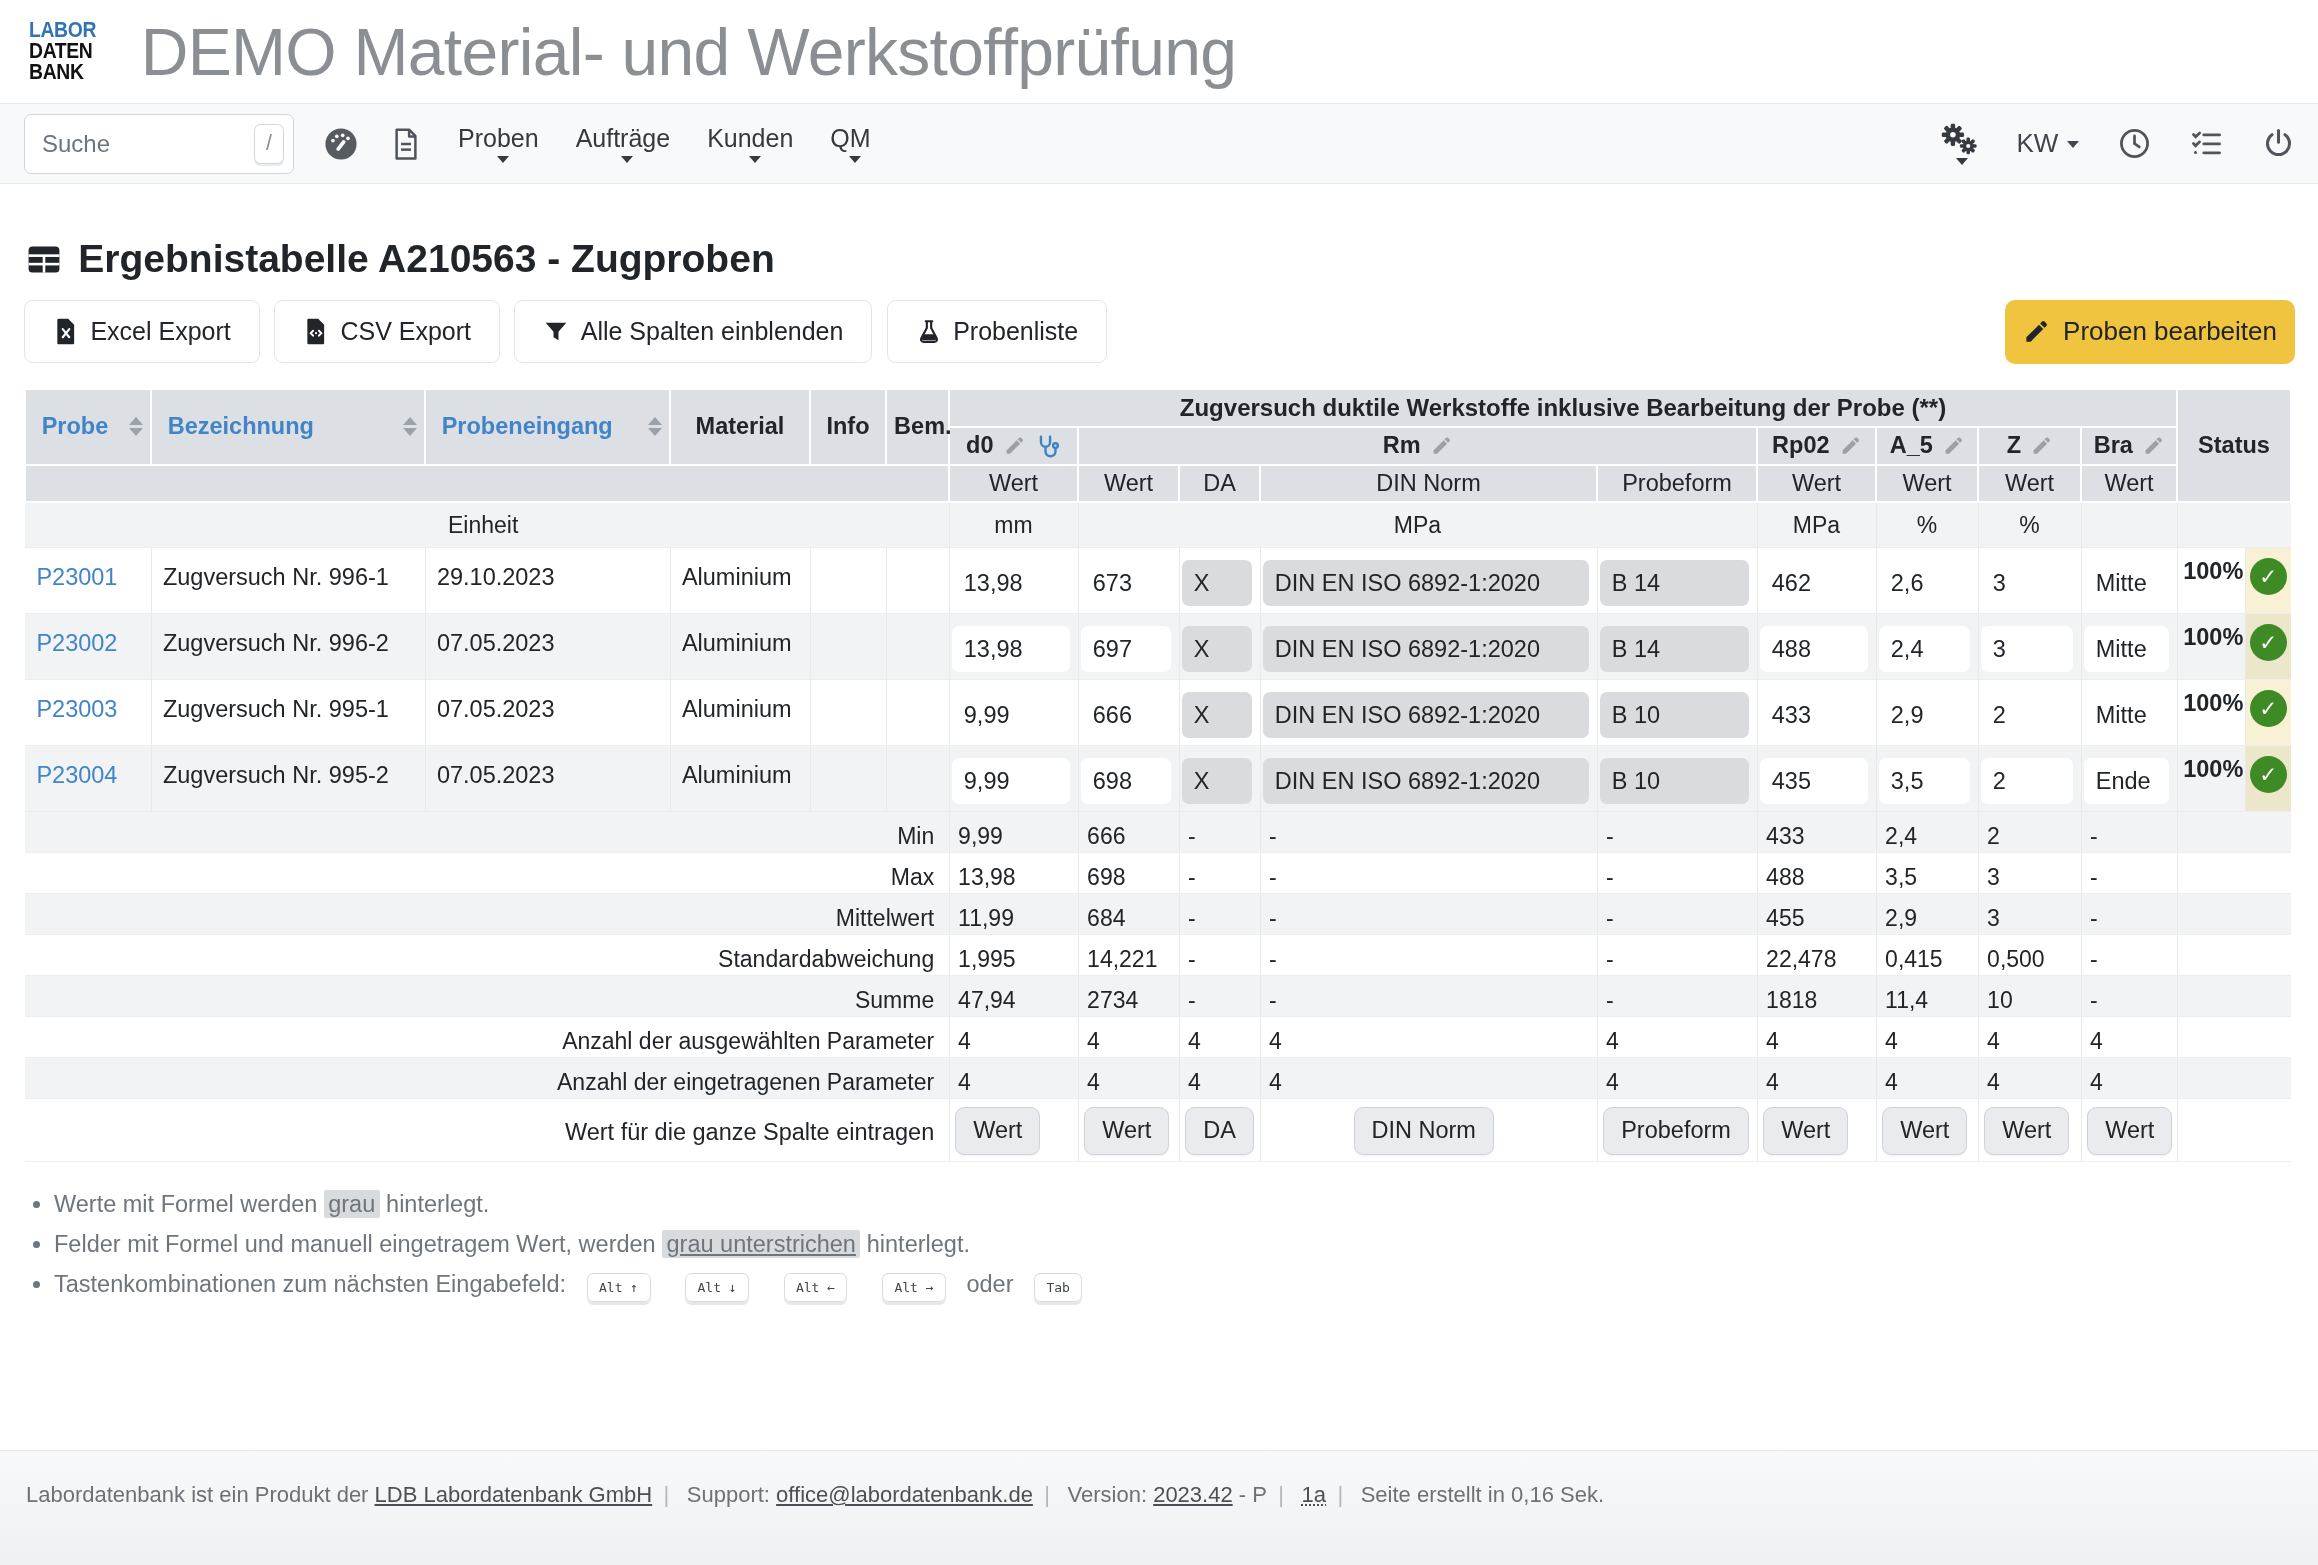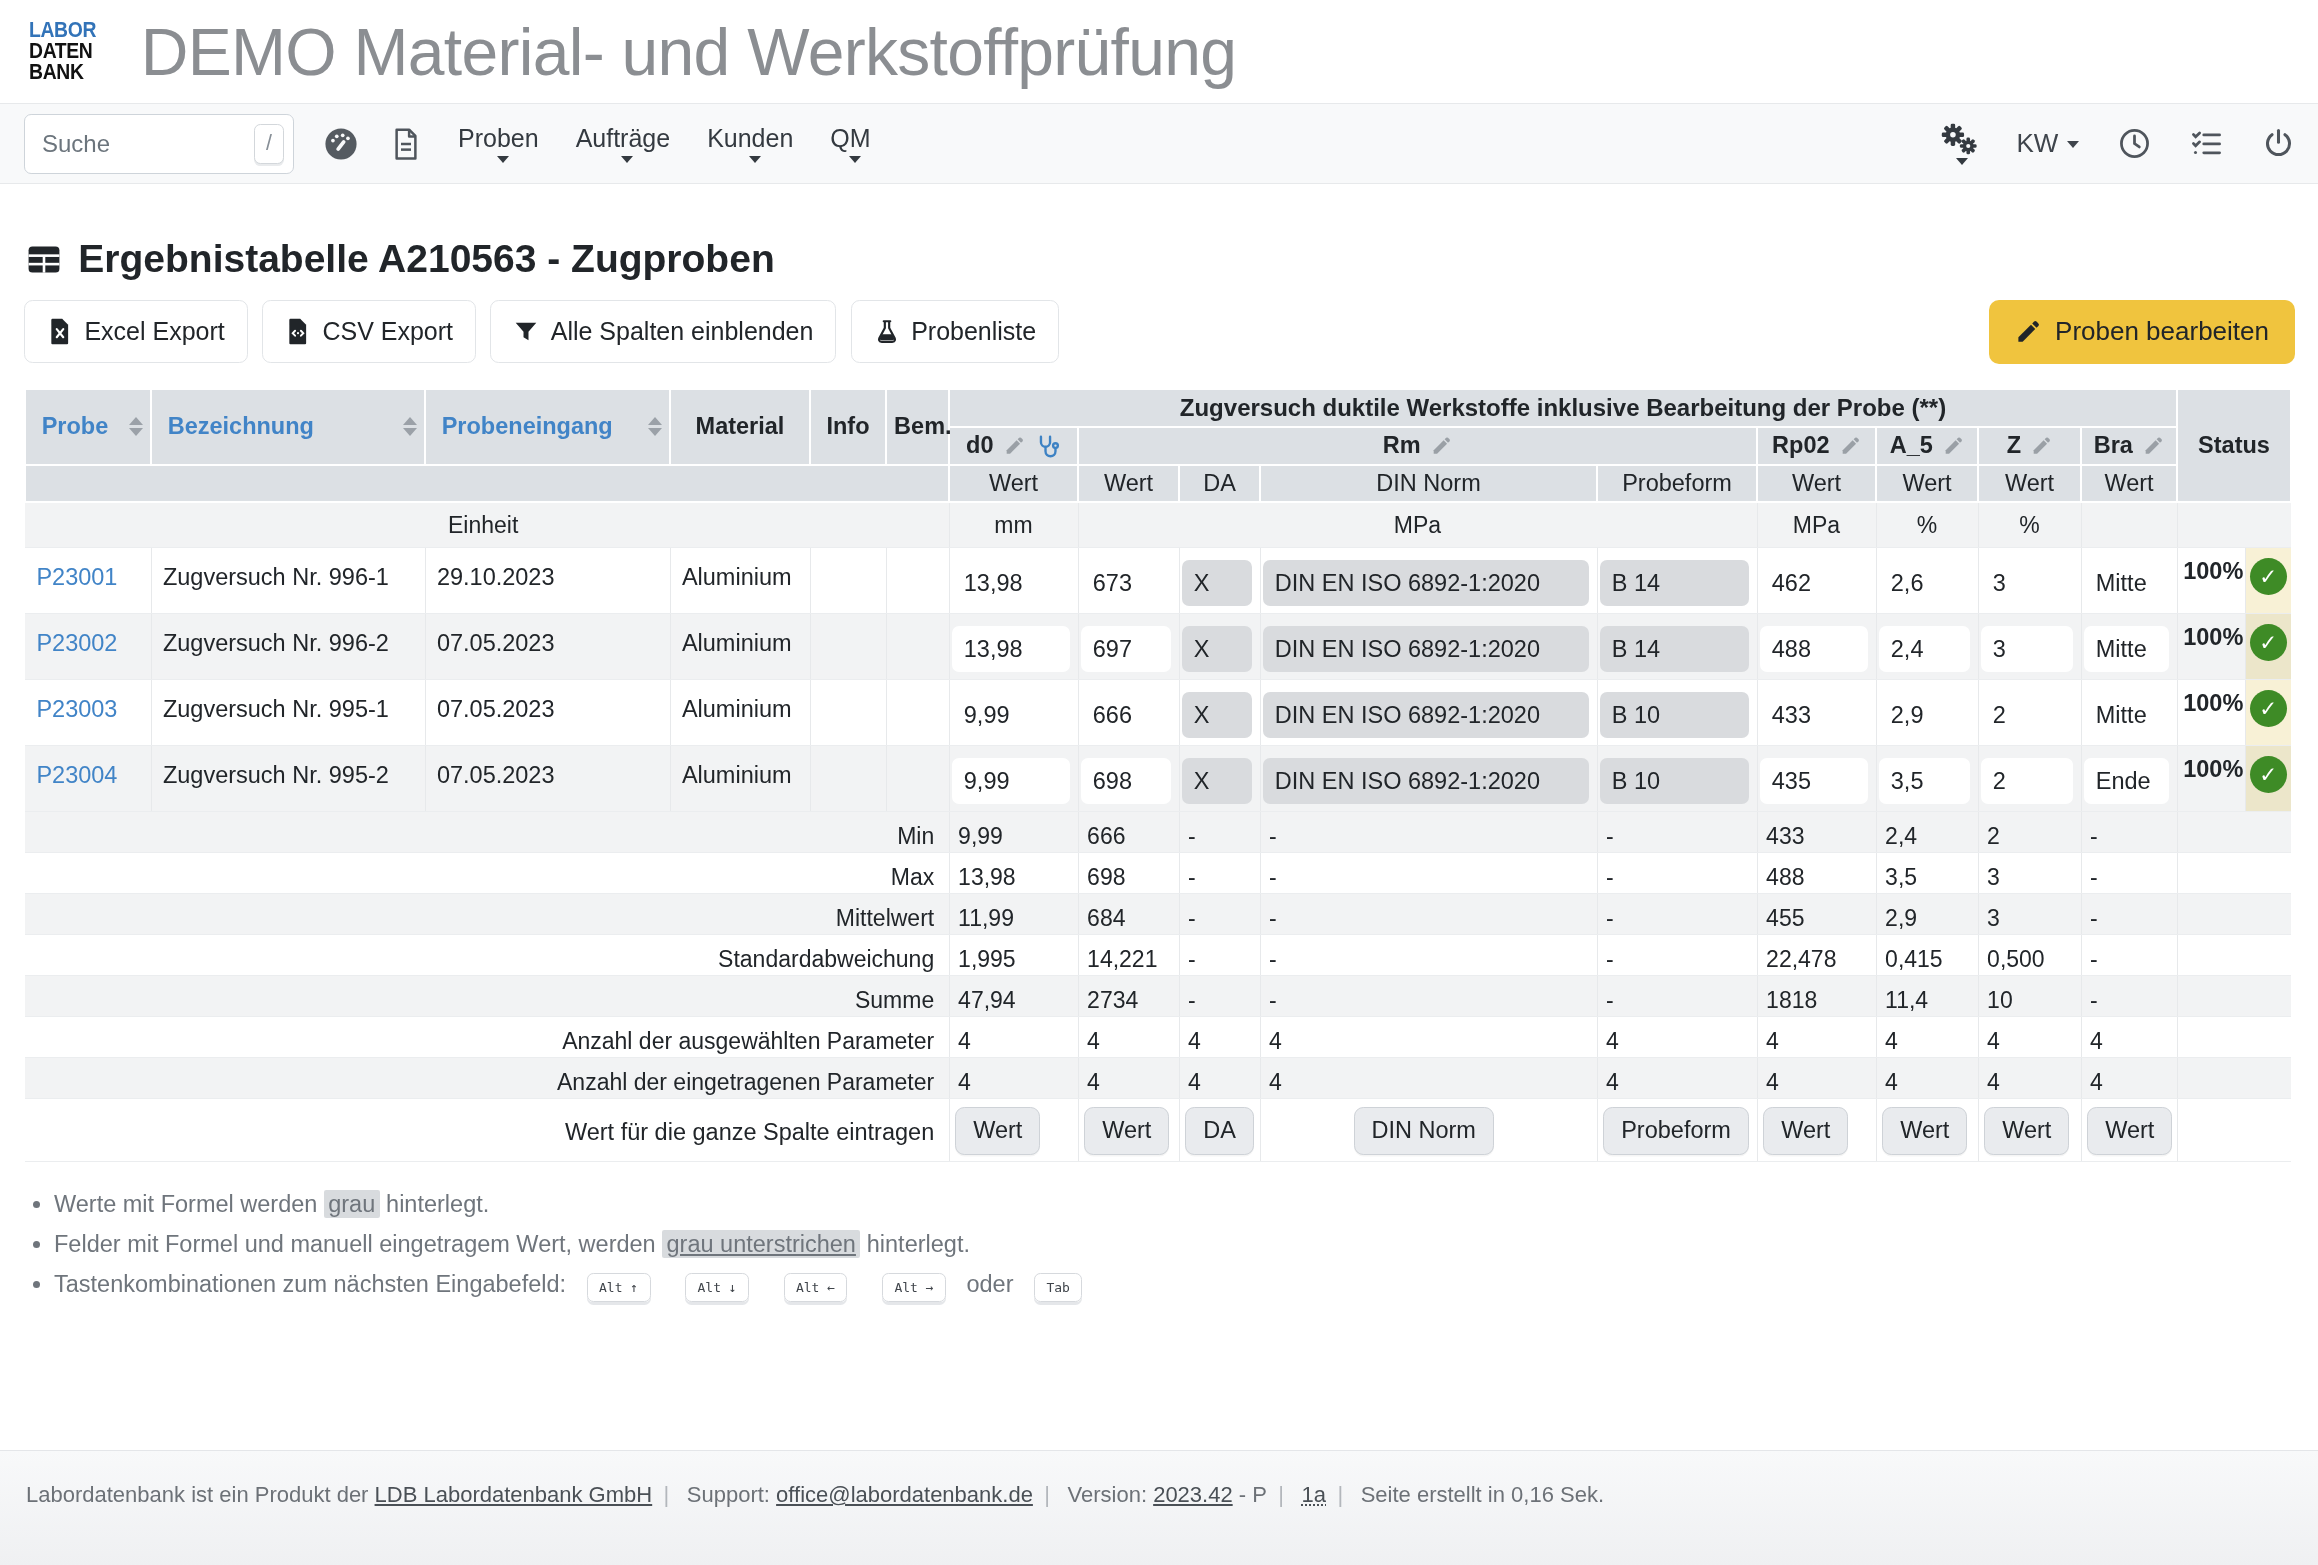--- a/index.html
+++ b/index.html
@@ -37,25 +37,25 @@
   .kw { font-size:26px; color:#3f454c; display:flex; align-items:center; }
   
   .content { flex:1; }
   .page-head { display:flex; align-items:baseline; padding:53px 24px 0; }
   .page-head .ticon { align-self:center; margin-right:14.3px; }
   .page-title { font-size:39px; font-weight:700; color:#212529; }
   .page-meta { font-size:28px; color:#8d939a; margin-left:14.3px; }
   
   .toolbar { display:flex; align-items:center; padding:18.5px 24px 0; gap:14.3px; }
   .btn { display:inline-flex; align-items:center; gap:11.4px; background:#fff; border:1.4px solid #e2e5e8;
-         border-radius:8.6px; height:63px; padding:0 22px; font-size:25px; color:#212529; cursor:pointer;
+         border-radius:8.6px; height:63px; padding:0 28px; font-size:25px; color:#212529; cursor:pointer;
          font-family:inherit; }
   .btn svg { flex:none; }
   .btn-edit { margin-left:auto; background:#f0c43e; border:none; border-radius:10px; height:64px;
-         padding:0 26px; font-size:26px; display:inline-flex; align-items:center; gap:13px; color:#212529;
+         padding:0 18px; font-size:26px; display:inline-flex; align-items:center; gap:13px; color:#212529;
          cursor:pointer; font-family:inherit; }
   
   table { border-collapse:collapse; table-layout:fixed; width:2267px; margin:24px 24px 0; font-size:23.5px; }
   thead th { background:#dce0e4; border:2.1px solid #fff; font-weight:700; color:#212529; padding:4.3px 7.1px; }
   thead th.sortable { color:#4184c7; }
   th.h-left { text-align:left; padding-left:15.7px; }
   .th-flex { display:flex; align-items:center; }
   .th-flex.spread { justify-content:space-between; }
   .th-flex.centered { justify-content:center; gap:10px; }
   .sort { display:inline-flex; flex-direction:column; gap:3.6px; margin-left:10px; cursor:pointer; }

